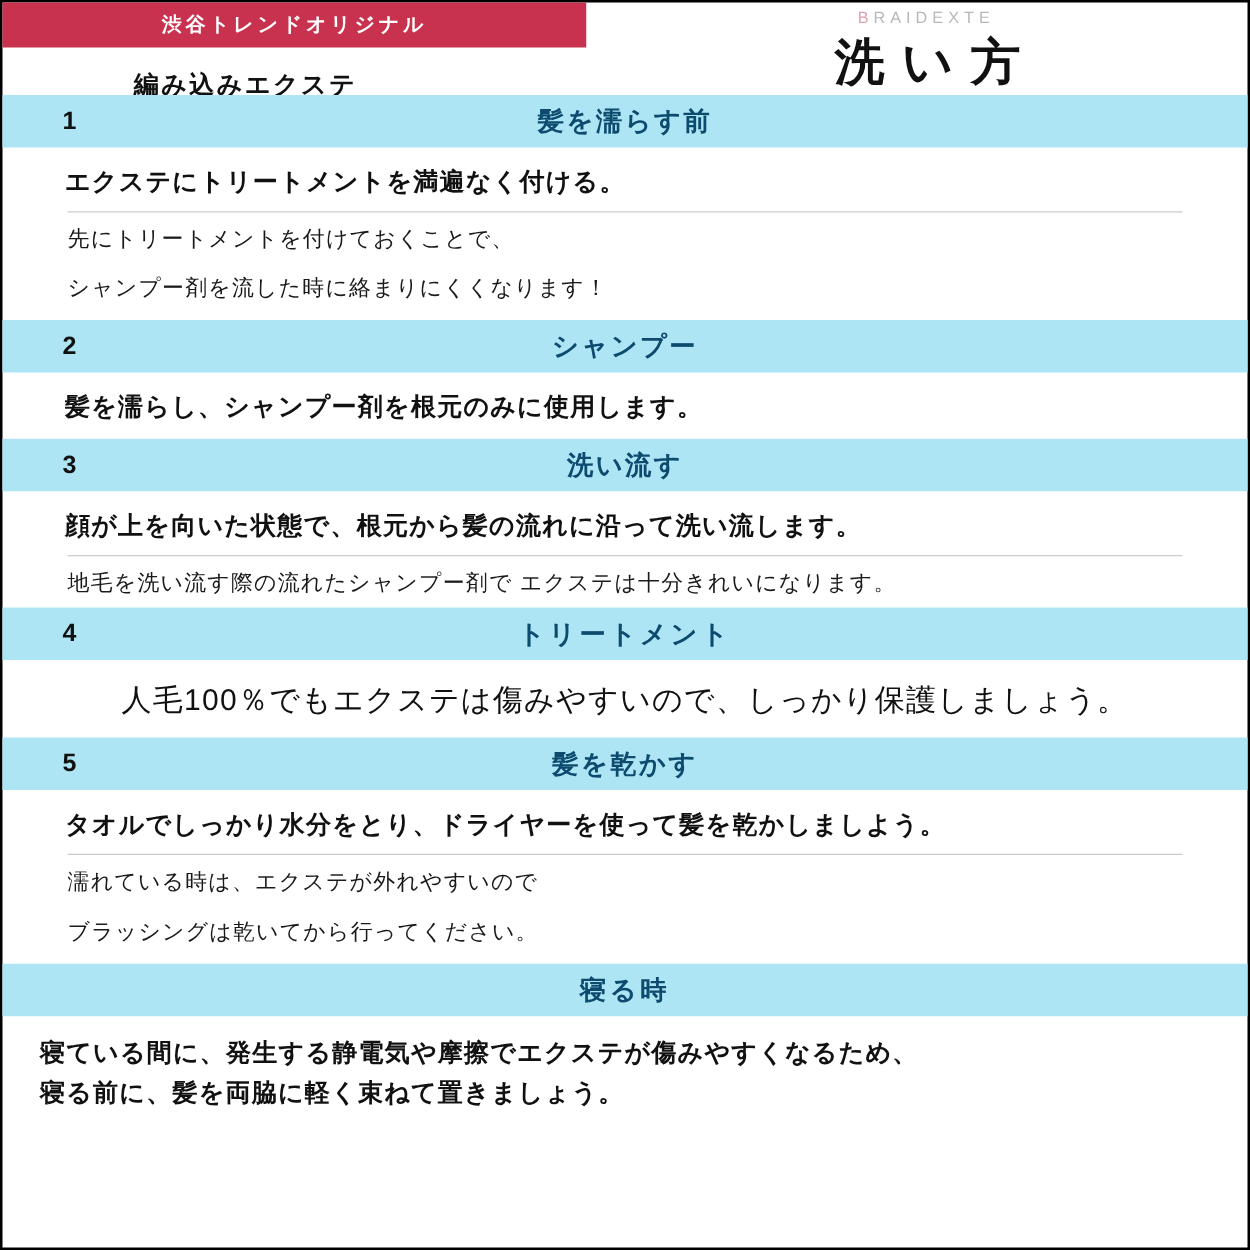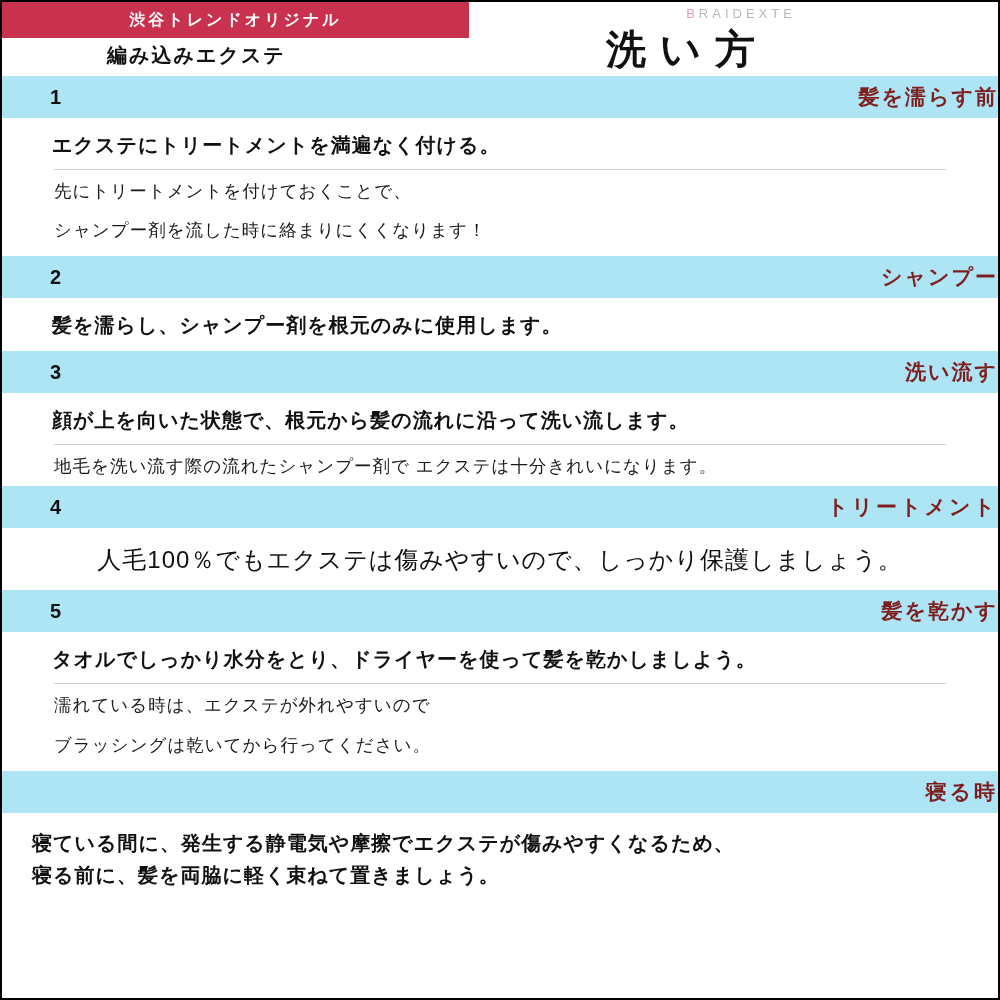--- a/index.html
+++ b/index.html
@@ -39,21 +39,21 @@
     font-weight: bold;
     letter-spacing: 3px;
     display: flex;
     align-items: center;
     justify-content: center;
     box-sizing: border-box;
   }
   .brand-sub {
     position: absolute;
     left: 105px;
-    top: 40px;
+    top: 52px;
     font-size: 20px;
     font-weight: bold;
     letter-spacing: 2px;
     color: #111111;
   }
   .logo-latin {
     position: absolute;
     left: 604px;
     top: 4px;
     width: 270px;
@@ -64,20 +64,21 @@
     font-weight: normal;
   }
   .logo-latin .accent {
     color: #e2a0ae;
   }
   .title-main {
     position: absolute;
     left: 590px;
     top: 20px;
     width: 300px;
+    text-align: center;
     font-size: 40px;
     font-weight: bold;
     letter-spacing: 14px;
     color: #111111;
     text-indent: 14px;
   }
 
   
   .step-bar {
     background: #aee5f5;
@@ -89,25 +90,25 @@
   .step-num {
     position: absolute;
     left: 48px;
     font-size: 20px;
     font-weight: bold;
     color: #111111;
     letter-spacing: 1px;
   }
   .step-title {
     width: 100%;
-    text-align: right;
+    text-align: center;
     font-size: 21px;
     font-weight: bold;
     letter-spacing: 2px;
-    color: #7f1d1d;
+    color: #0c4a6e;
   }
   .step-title.wide {
     letter-spacing: 3px;
   }
 
   .body-block {
     padding: 0 30px;
     box-sizing: border-box;
   }
   .line-bold {

